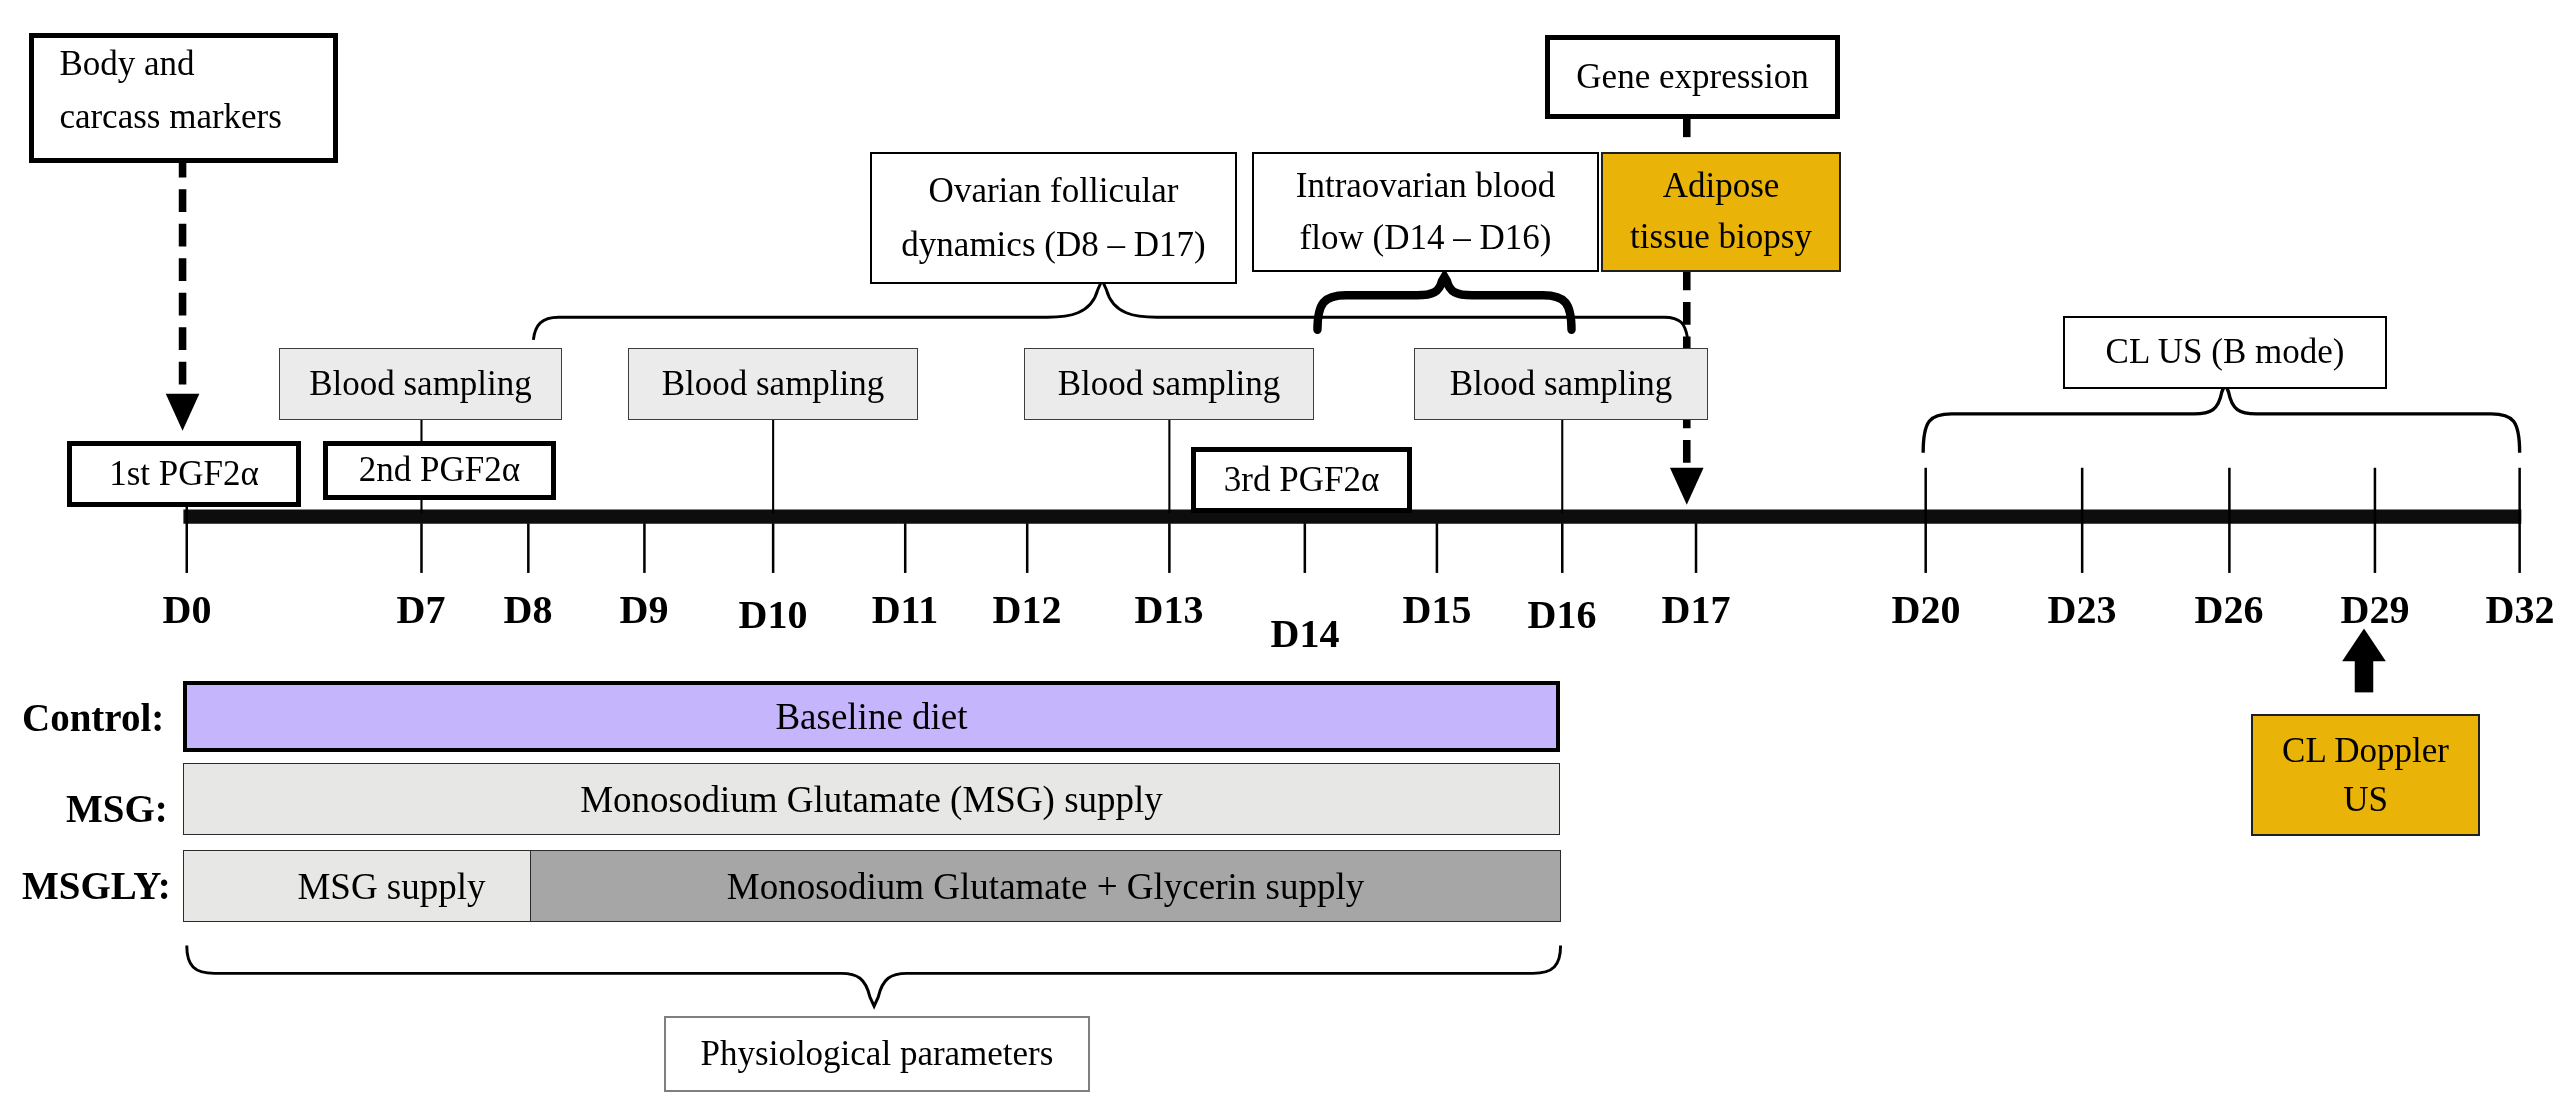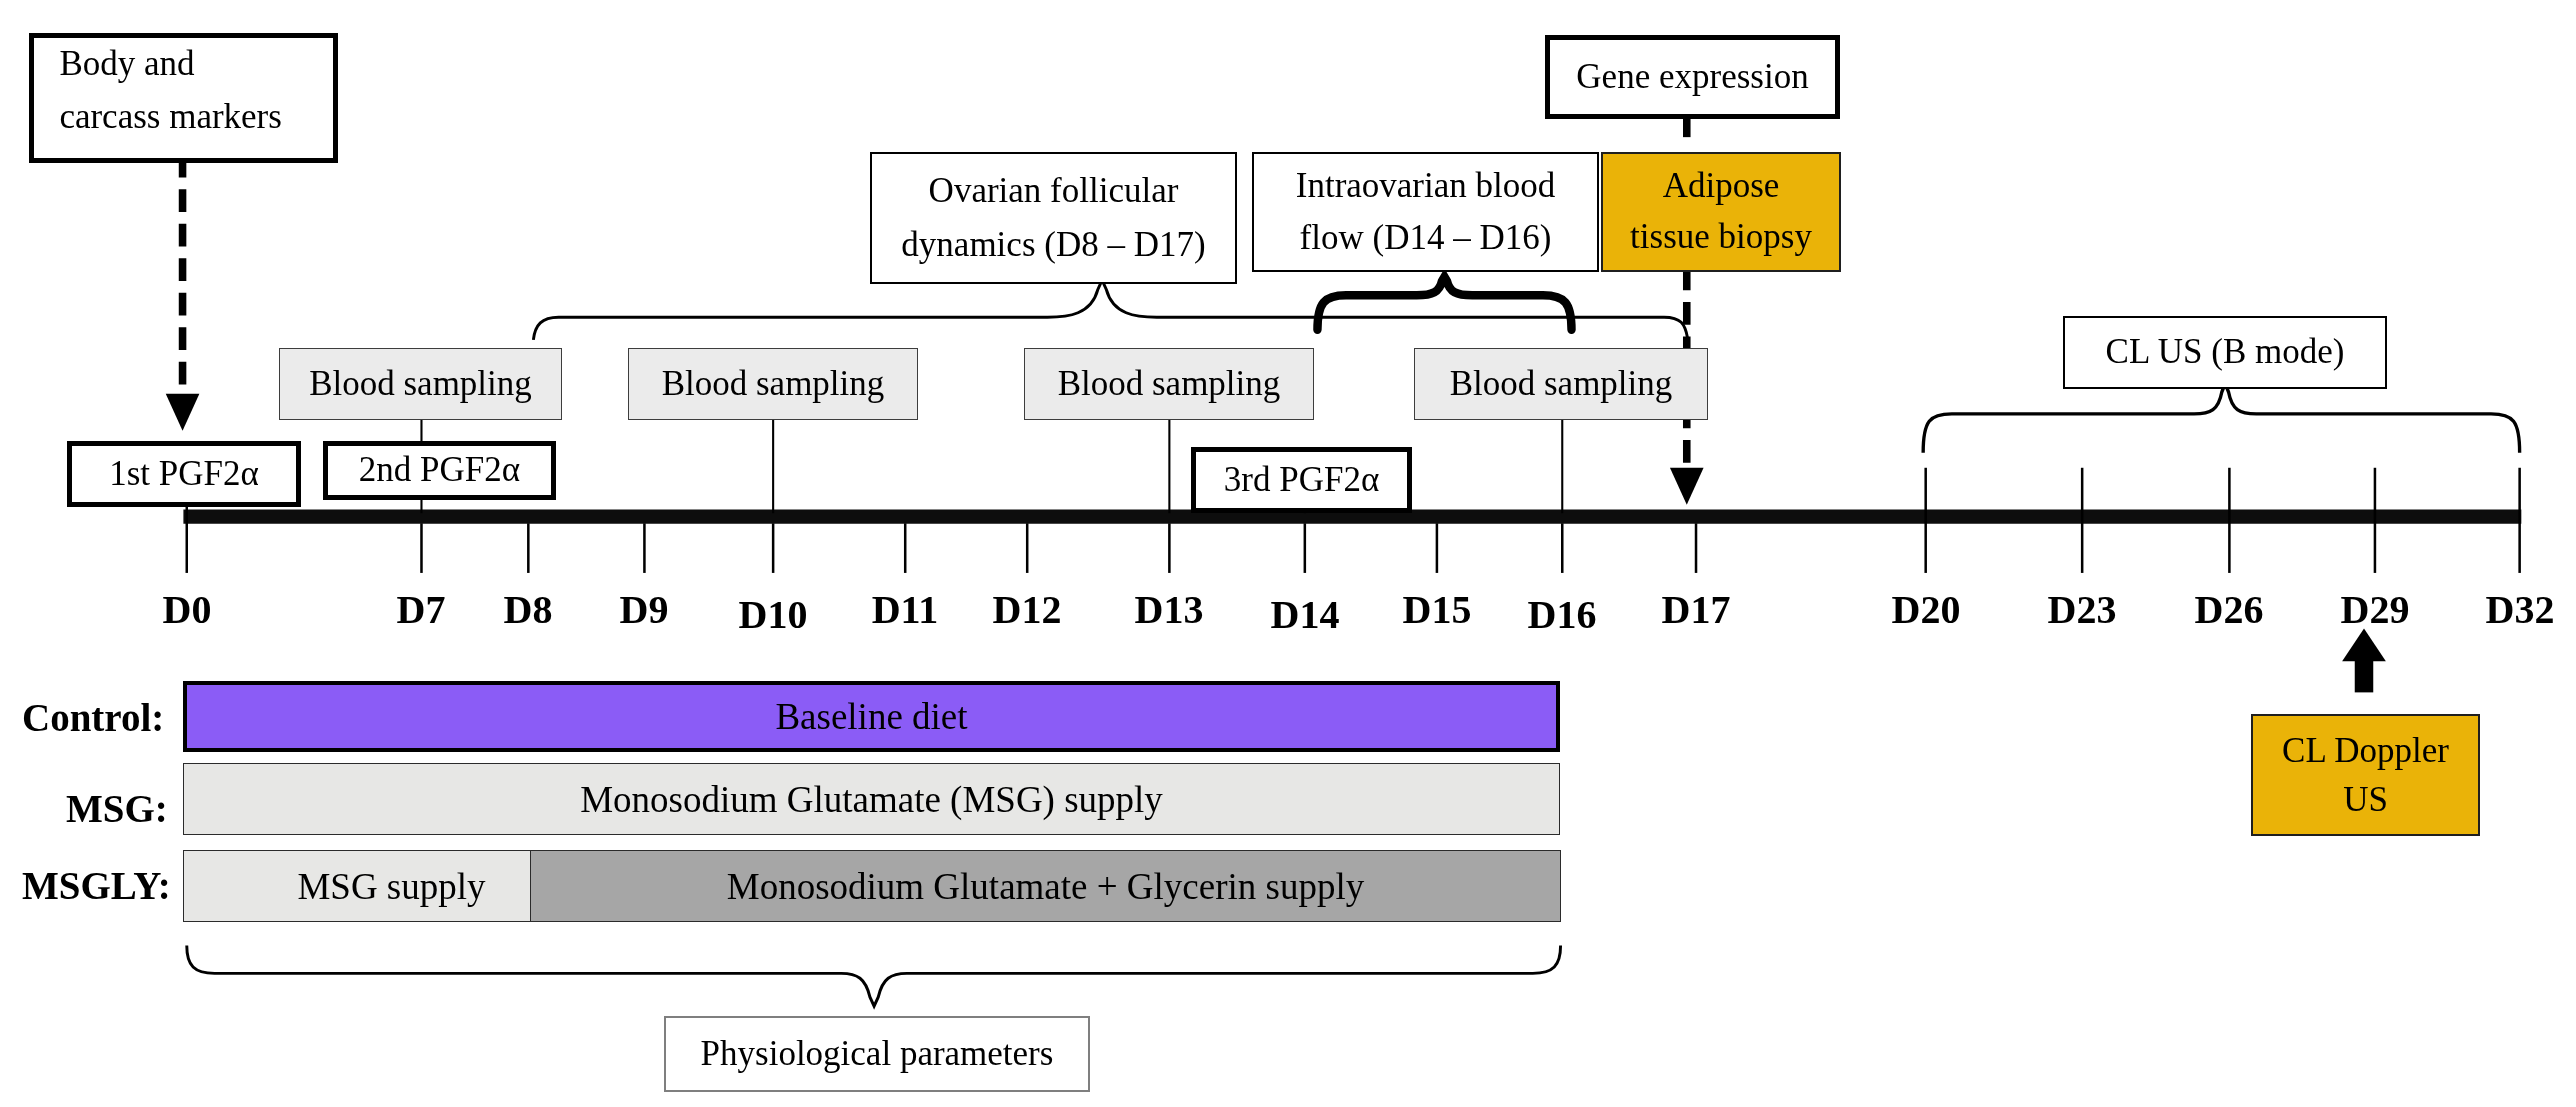--- a/index.html
+++ b/index.html
@@ -15,21 +15,21 @@
   .box.sample{background:#ebebeb;border:1.7px solid #3d3d3d;}
   .box.grayfill{background:#eab308;border:2.5px solid #1f1f1f;}
   .box.multi{flex-direction:column;}
   .box.leftalign{justify-content:flex-start;text-align:left;}
   .daylabel{position:absolute;top:586px;transform:translateX(-50%);
             font-weight:bold;font-size:40px;white-space:nowrap;}
   .rowlabel{position:absolute;left:22px;transform:translateY(-50%);
             font-weight:bold;font-size:39px;white-space:nowrap;}
   .dietbar{position:absolute;display:flex;align-items:center;justify-content:center;
            font-size:37px;box-sizing:border-box;}
-  .bar-control{border:4.2px solid #000;background:#8b5cf6;}
+  .bar-control{border:4.2px solid #000;background:#c4b5fd;}
   .bar-light{border:1.7px solid #2b2b2b;background:#e7e7e5;}
   .bar-dark{border:1.7px solid #2b2b2b;background:#a6a6a6;}
   .phys{border:2.5px solid #7f7f7f;background:#fff;}
 </style>
 </head>
 <body>
 
 <div id="canvas">
 
   <svg id="diagram-lines" viewBox="0 0 3062 1317" xmlns="http://www.w3.org/2000/svg">
@@ -155,21 +155,21 @@
   </div>
 
   <div class="daylabel" style="left:187px;">D0</div>
   <div class="daylabel" style="left:421px;">D7</div>
   <div class="daylabel" style="left:528px;">D8</div>
   <div class="daylabel" style="left:644px;text-align:center;">D9</div>
   <div class="daylabel" style="left:773px;top:591px;">D10</div>
   <div class="daylabel" style="left:905px;">D11</div>
   <div class="daylabel" style="left:1027px;">D12</div>
   <div class="daylabel" style="left:1169px;">D13</div>
-  <div class="daylabel" style="left:1305px;top:591px;text-align:center;">D14</div>
+  <div class="daylabel" style="left:1305px;top:610px;text-align:center;">D14</div>
   <div class="daylabel" style="left:1437px;">D15</div>
   <div class="daylabel" style="left:1562px;top:591px;">D16</div>
   <div class="daylabel" style="left:1696px;">D17</div>
   <div class="daylabel" style="left:1926px;">D20</div>
   <div class="daylabel" style="left:2082px;">D23</div>
   <div class="daylabel" style="left:2229px;">D26</div>
   <div class="daylabel" style="left:2375px;">D29</div>
   <div class="daylabel" style="left:2520px;">D32</div>
 
   <div class="rowlabel" style="top:717px;">Control:</div>

